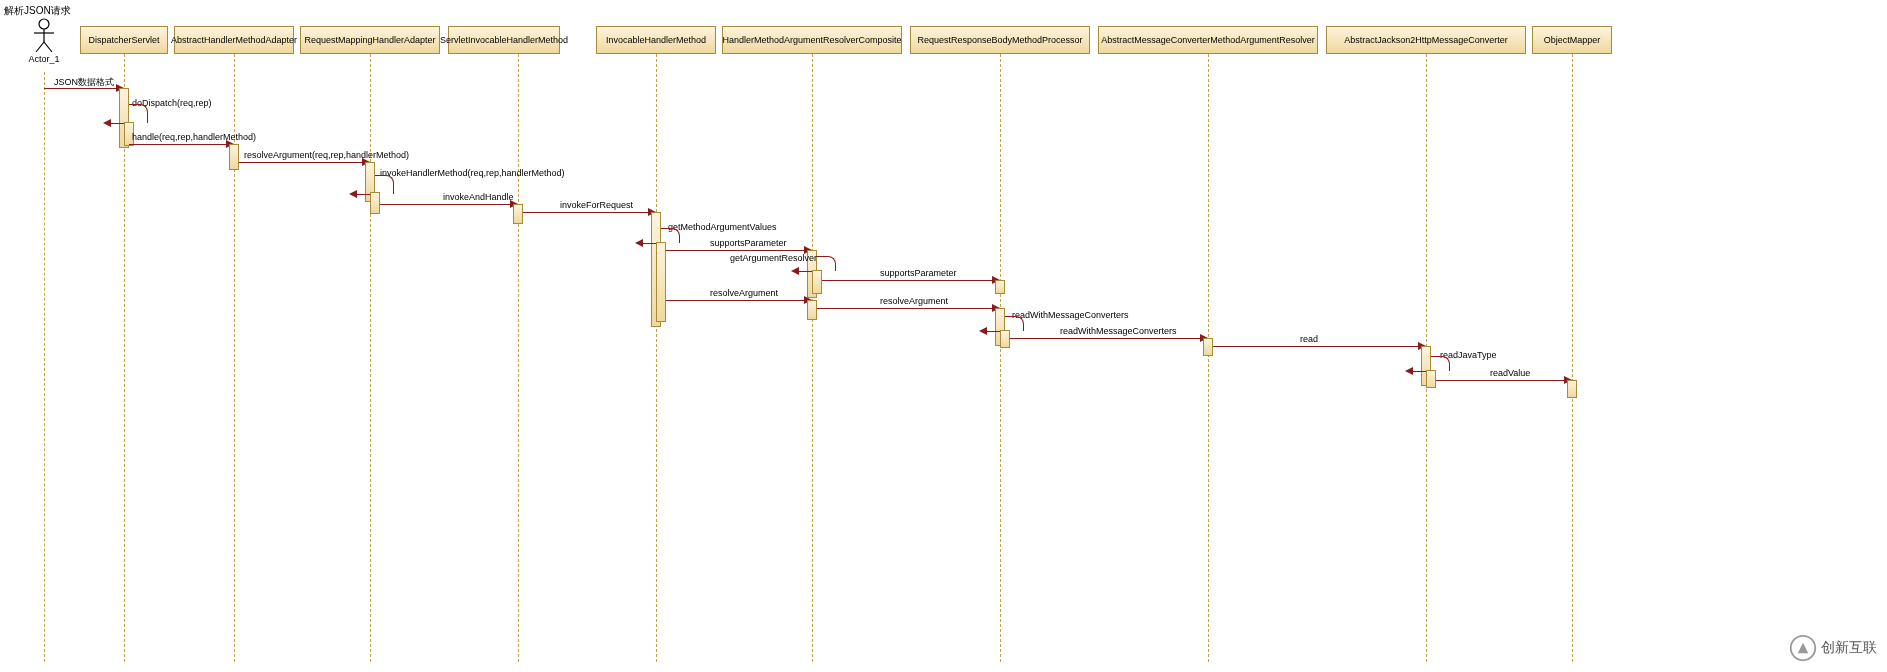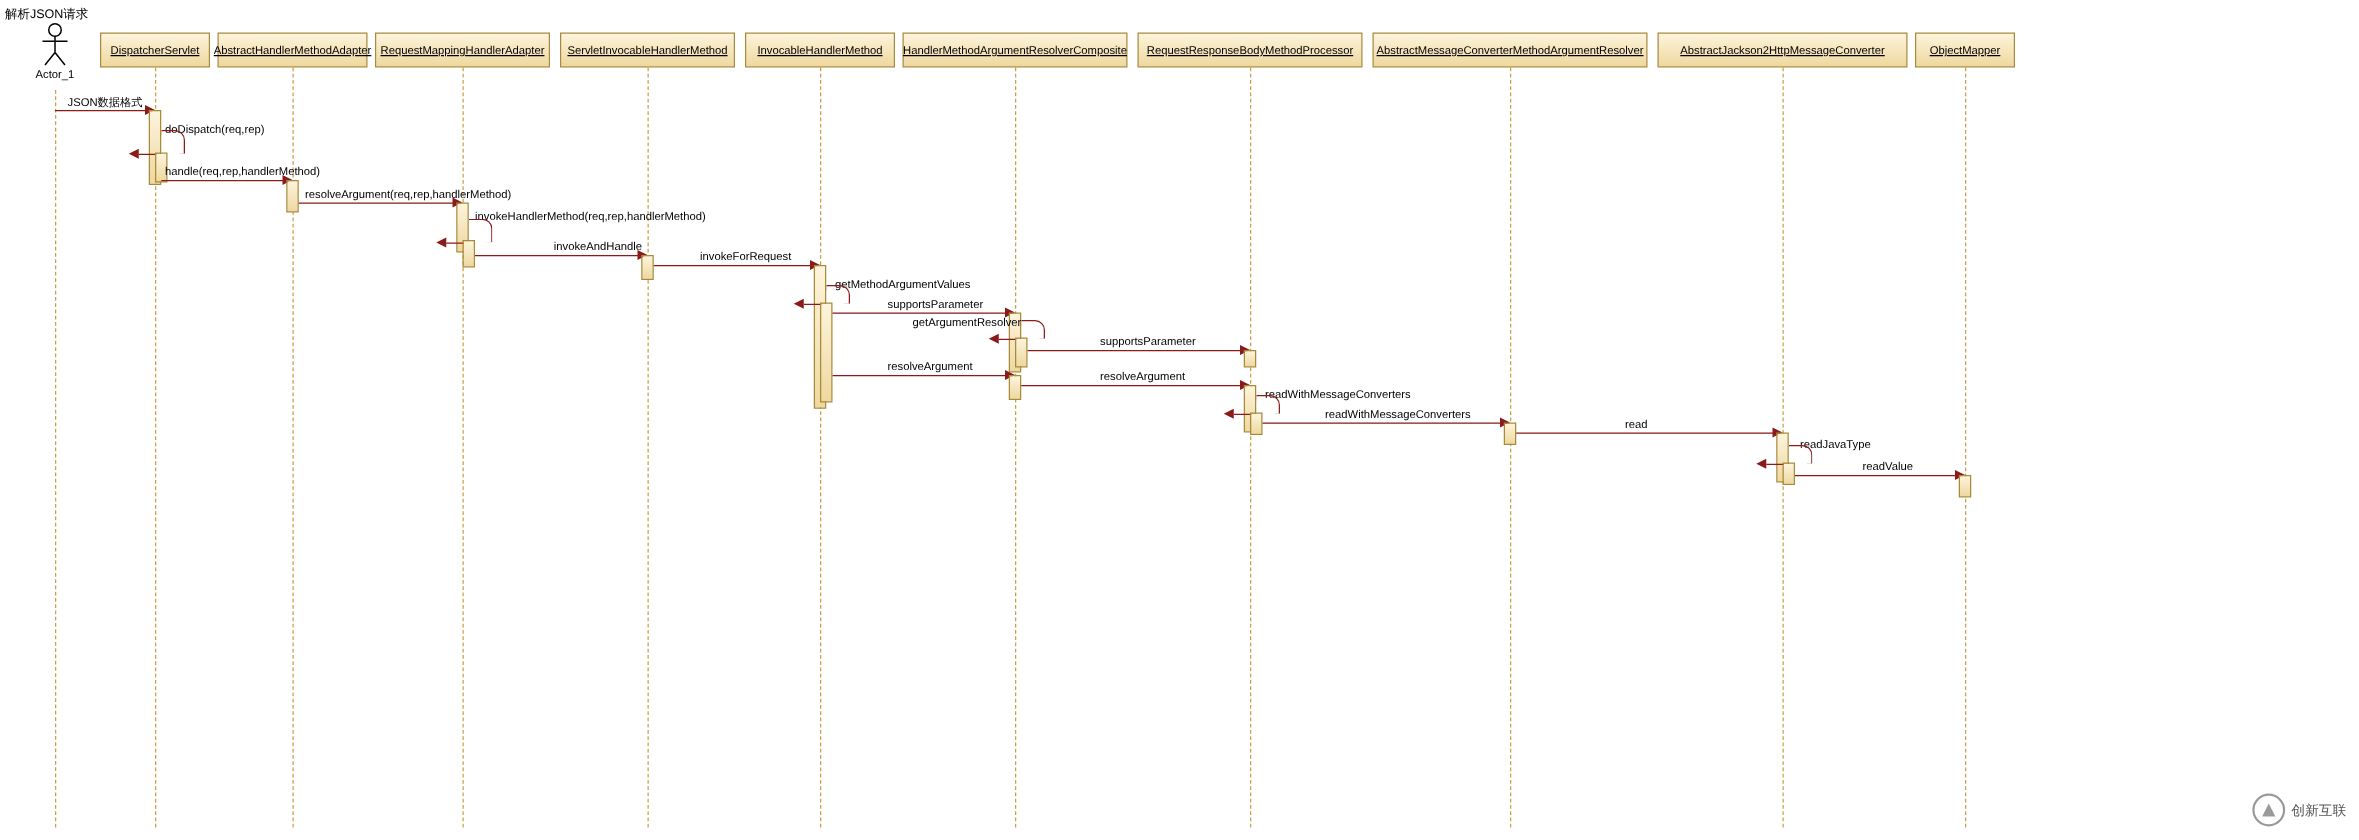--- a/index.html
+++ b/index.html
@@ -1,32 +1,32 @@
 <!DOCTYPE html>
 <html><head>
 <meta charset="utf-8">
 <style>
   html,body{margin:0;padding:0;background:#fff;font-family:Arial,sans-serif;font-size:9px;color:#000}
   .canvas{position:relative;width:1887px;height:672px;overflow:hidden}
   .title{position:absolute;top:4px;left:4px;font-size:10px}
   .participant-box{position:absolute;top:26px;height:28px;background:linear-gradient(#fdf4dc,#efd89f);border:1px solid #a78a3a;display:flex;align-items:center;justify-content:center;text-align:center;font-size:9px;padding:0 6px;box-sizing:border-box}
-  .participant-box span{text-decoration:underline}
+  .participant-box span{}
   .actor{position:absolute;top:18px;width:36px;display:flex;flex-direction:column;align-items:center;font-size:9px}
   .actor svg{width:24px;height:36px}
   .lifeline{position:absolute;top:54px;width:0;border-left:1px dashed #c8a14a}
   .activation{position:absolute;width:10px;background:linear-gradient(#fdf4dc,#efd89f);border:1px solid #a78a3a;box-sizing:border-box}
   .msg-label{position:absolute;font-size:9px;color:#000;white-space:nowrap}
   .arrow-line{position:absolute;height:1px;background:#8b1a1a}
   .arrow-head{position:absolute;width:0;height:0;border-top:4px solid transparent;border-bottom:4px solid transparent}
   .arrow-head.right{border-left:8px solid #8b1a1a}
   .self-call{position:absolute;border:1px solid #8b1a1a;border-left:none;border-bottom:none;border-radius:0 8px 0 0}
   .self-call::after{content:"";position:absolute;bottom:-1px;right:100%;width:18px;height:1px;background:#8b1a1a}
   .self-call .ah{position:absolute;bottom:-4px;left:-26px;width:0;height:0;border-top:4px solid transparent;border-bottom:4px solid transparent;border-right:8px solid #8b1a1a}
   .watermark{position:absolute;font-size:20px;color:#ccc;opacity:.5;pointer-events:none}
-  .logo{position:absolute;right:10px;bottom:10px;display:flex;align-items:center;gap:4px;font-size:11px;color:#555}
+  .logo{position:absolute;right:10px;bottom:10px;display:flex;align-items:center;gap:4px;font-size:14px;color:#555}
   .logo svg{width:28px;height:28px}
 </style>
 </head>
 <body>
 
 <div class="canvas">
   <div class="title">解析JSON请求</div>
 
   <div class="actor" style="left:26px">
     <svg viewBox="0 0 24 36">
@@ -48,21 +48,21 @@
   <div class="participant-box" style="left:174px;width:120px">
       <span>AbstractHandlerMethodAdapter</span>
     </div>
   <div class="lifeline" style="left:234px;height:608px"></div>
 
   <div class="participant-box" style="left:300px;width:140px">
       <span>RequestMappingHandlerAdapter</span>
     </div>
   <div class="lifeline" style="left:370px;height:608px"></div>
 
-  <div class="participant-box" style="left:448px;width:140px">
+  <div class="participant-box" style="left:448px;width:112px">
       <span>ServletInvocableHandlerMethod</span>
     </div>
   <div class="lifeline" style="left:518px;height:608px"></div>
 
   <div class="participant-box" style="left:596px;width:120px">
       <span>InvocableHandlerMethod</span>
     </div>
   <div class="lifeline" style="left:656px;height:608px"></div>
 
   <div class="participant-box" style="left:722px;width:180px">

